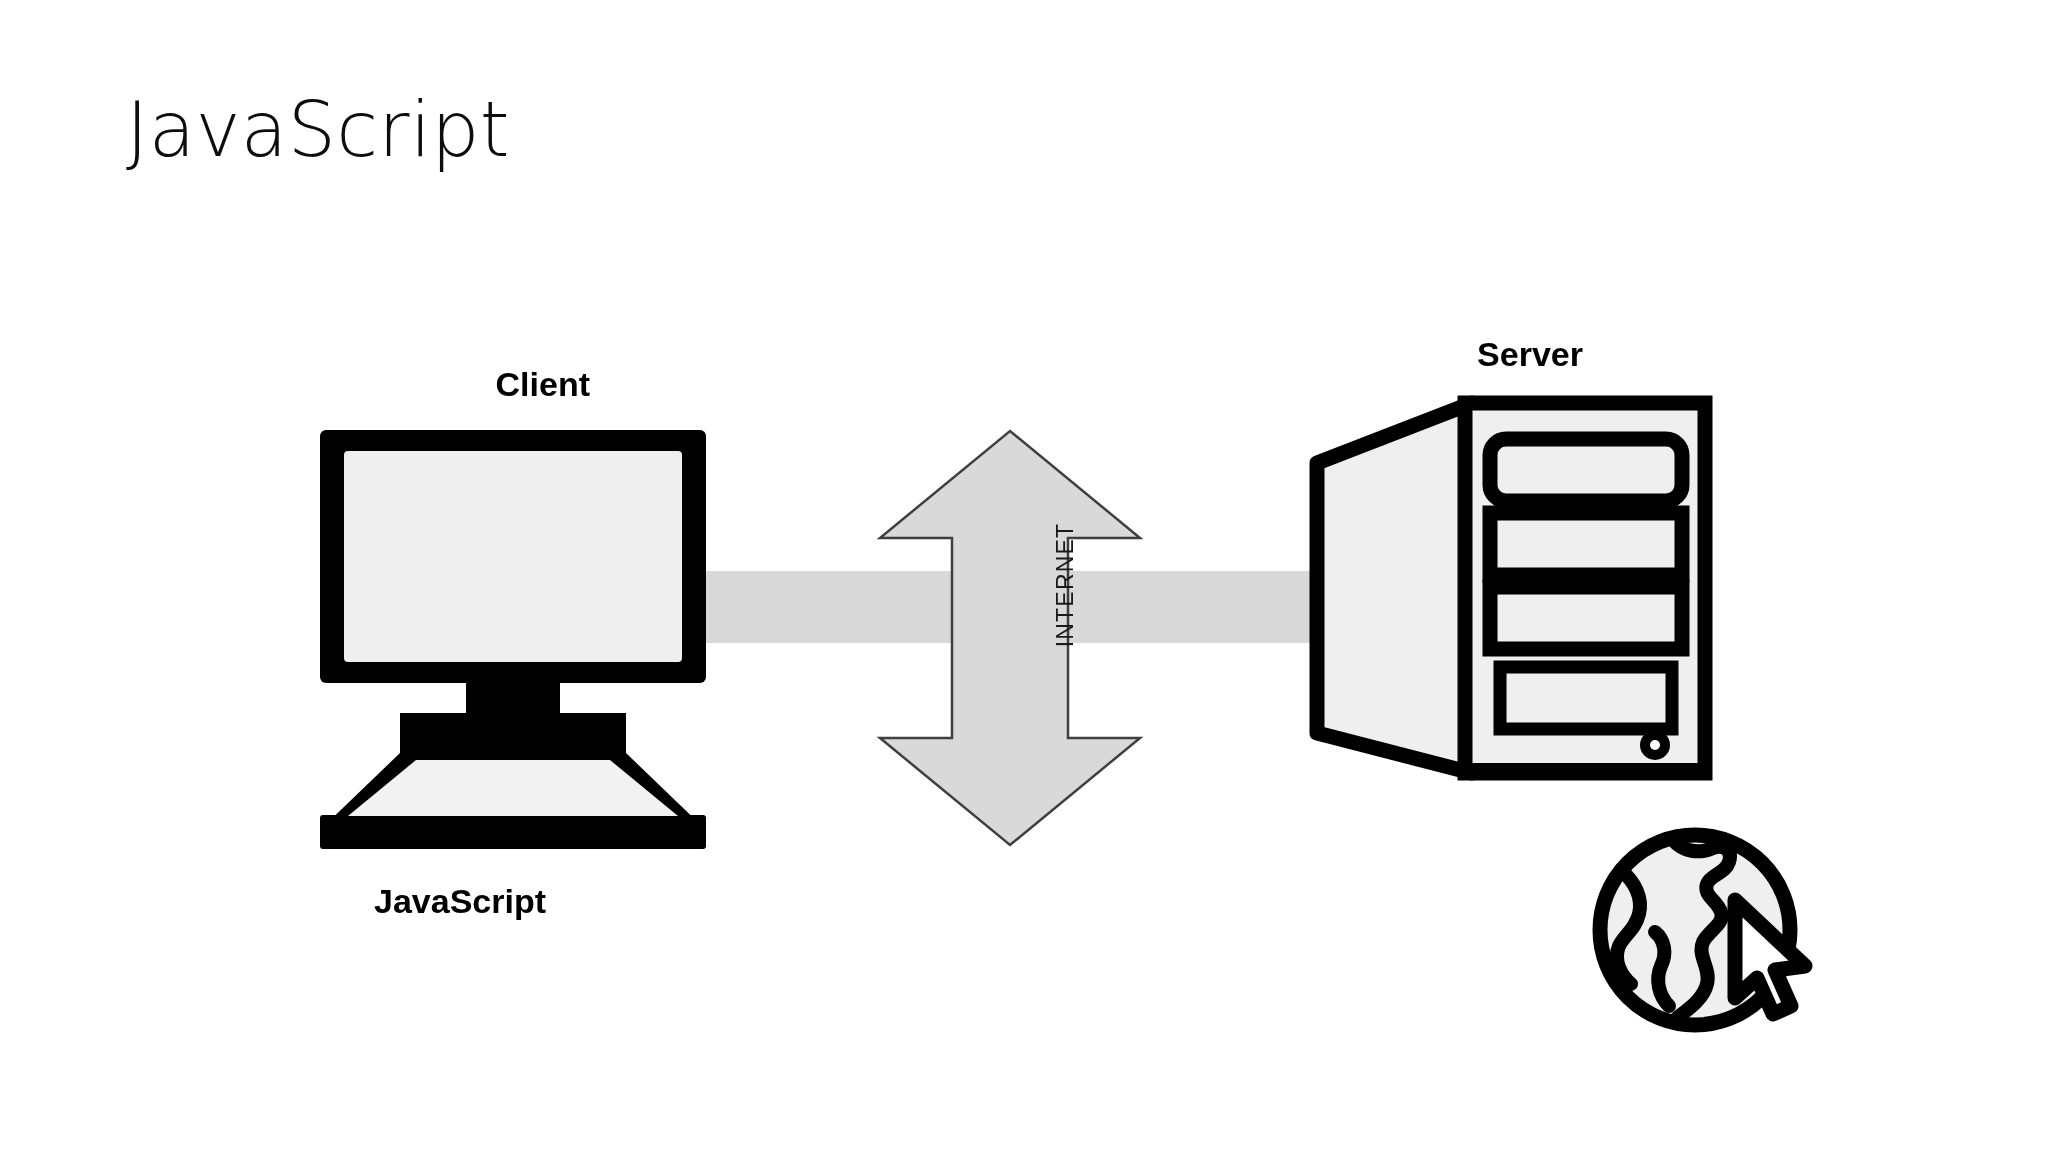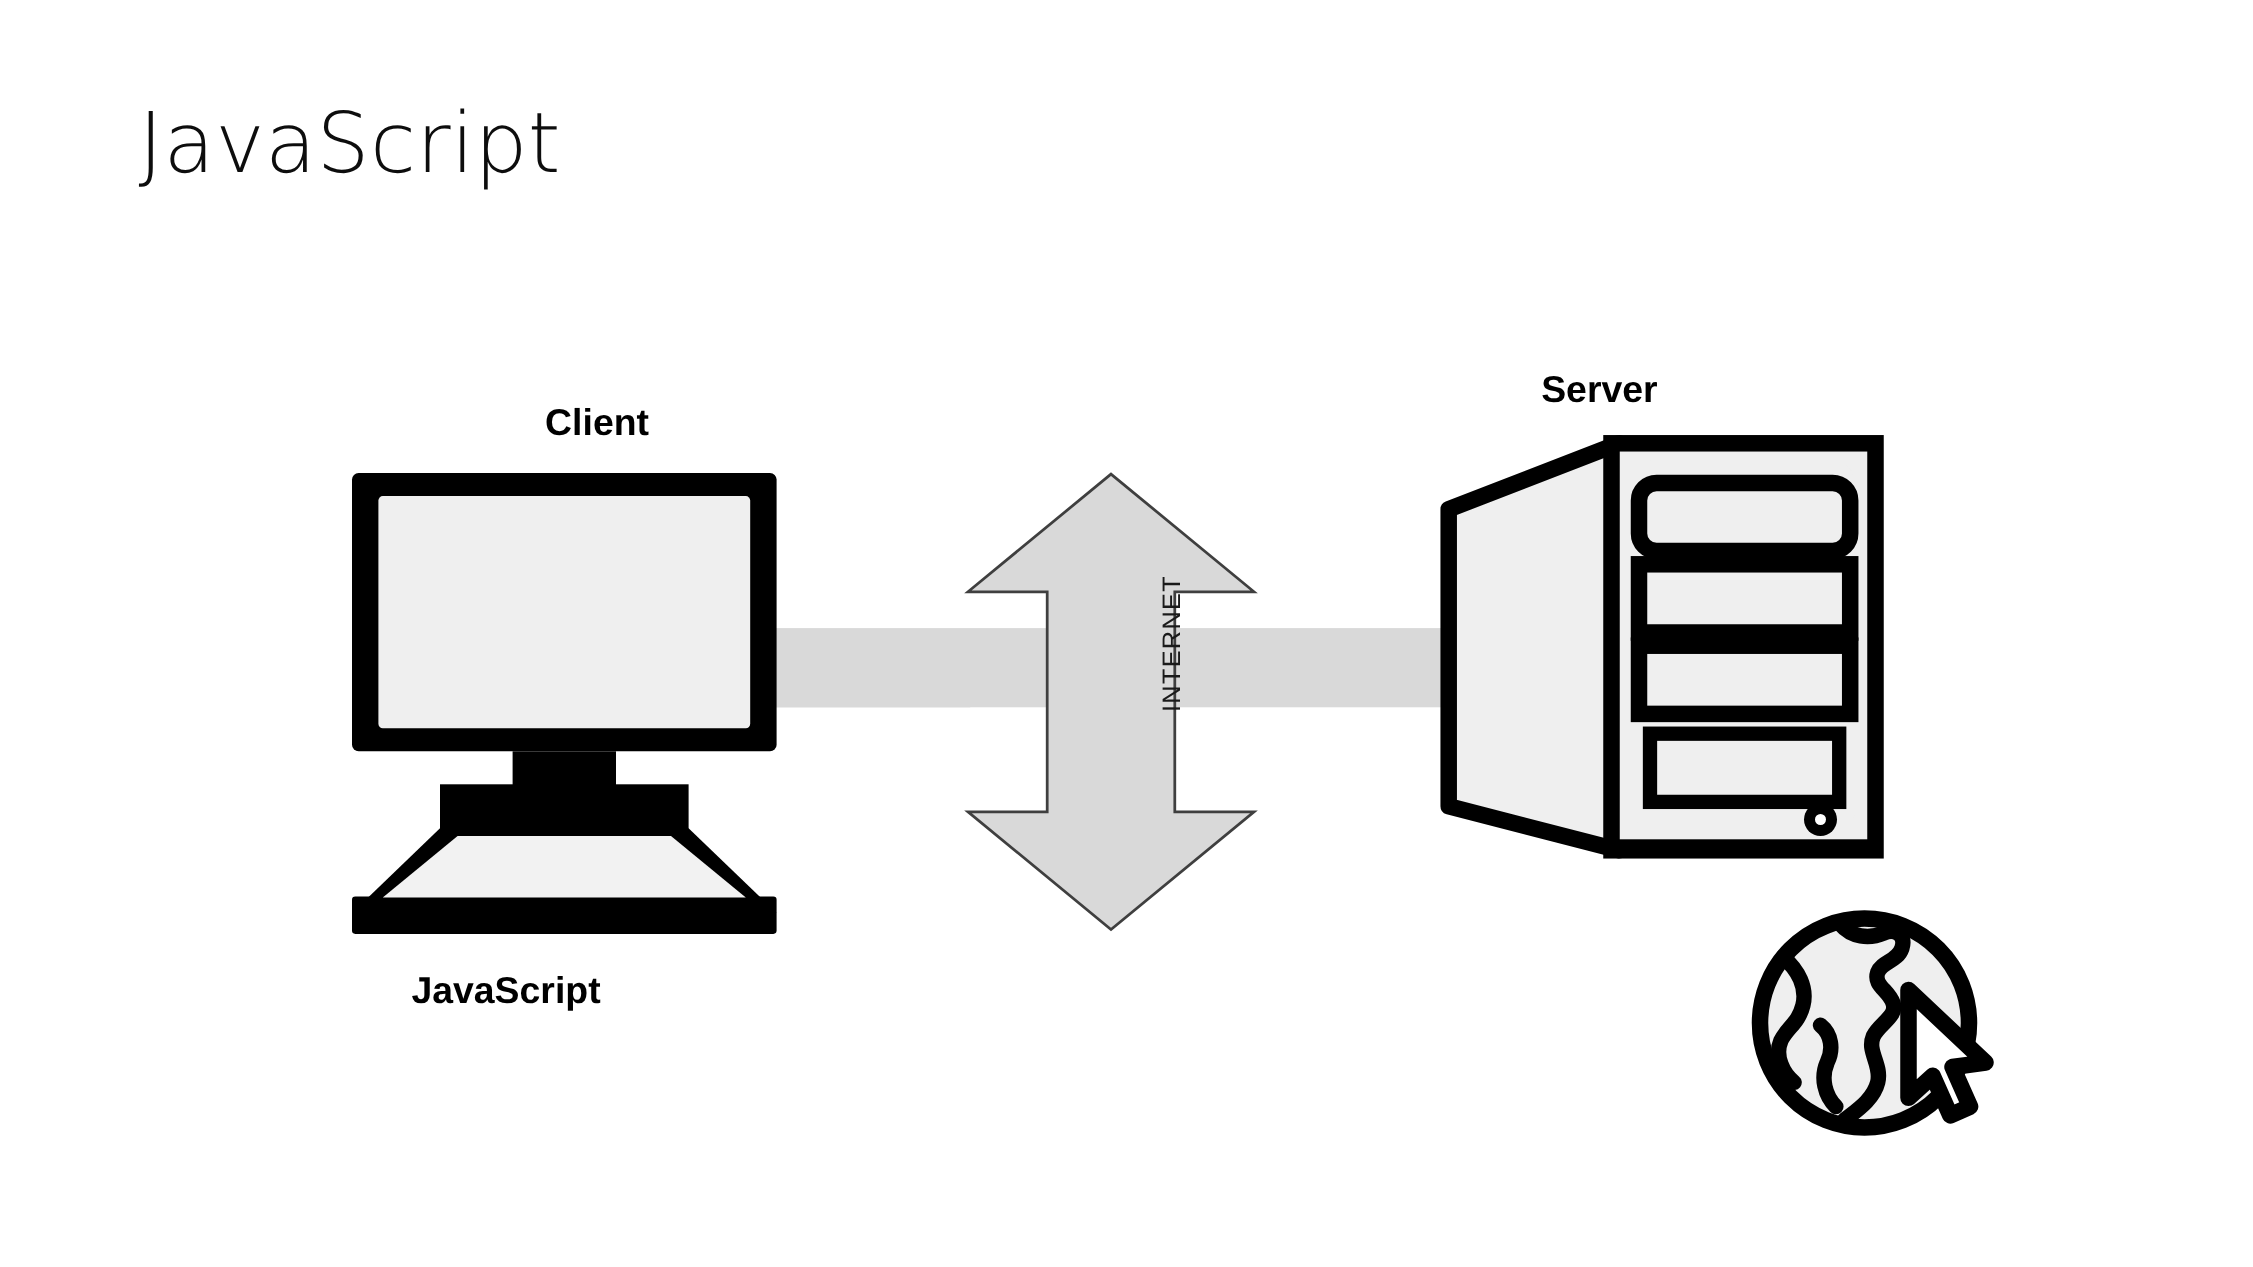--- a/index.html
+++ b/index.html
@@ -42,21 +42,21 @@
   .fig-label {
     position: absolute;
     font-family: "Liberation Sans", sans-serif;
     font-weight: bold;
     font-size: 34px;
     color: #000000;
     white-space: nowrap;
     text-align: center;
   }
   #label-client  { left: 330px;  top: 365px; width: 260px; text-align: right; }
-  #label-server  { left: 1324px; top: 335px; width: 260px; }
+  #label-server  { left: 1400px; top: 335px; width: 260px; }
   #label-javascript { left: 300px; top: 882px; width: 320px; }
 
   
   #connection-band {
     position: absolute;
     left: 692px;
     top: 571px;
     width: 622px;
     height: 72px;
     background: #d9d9d9;

